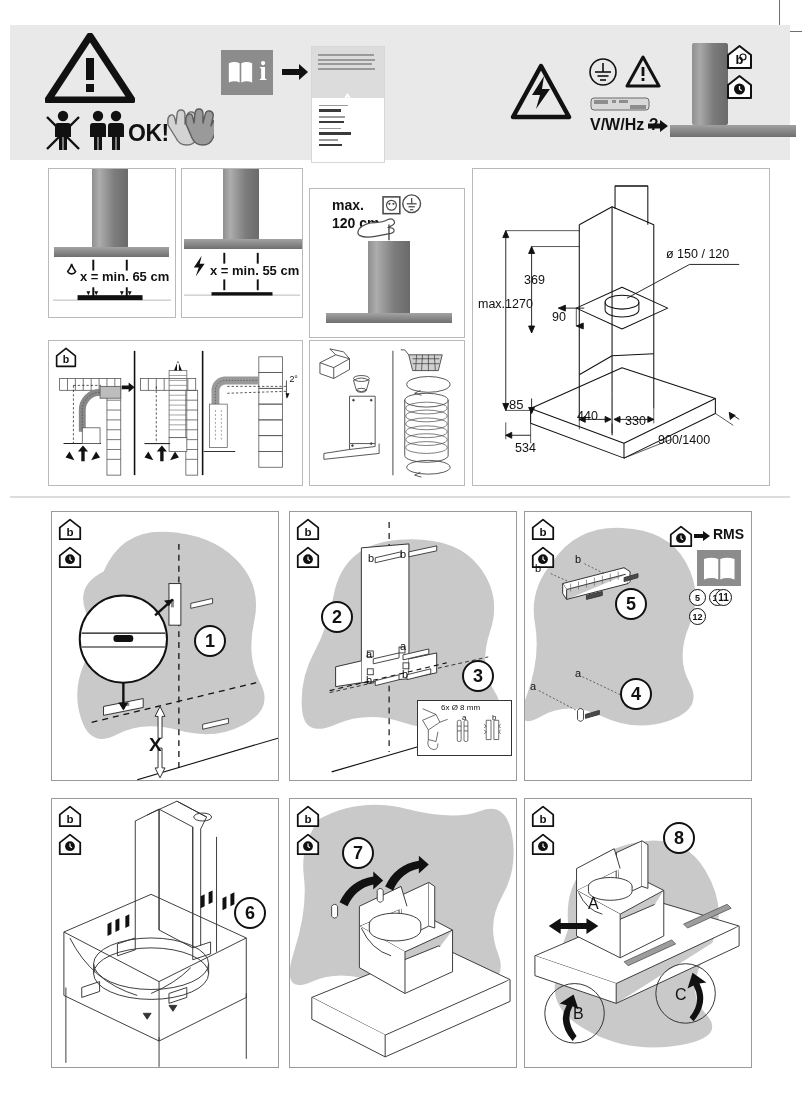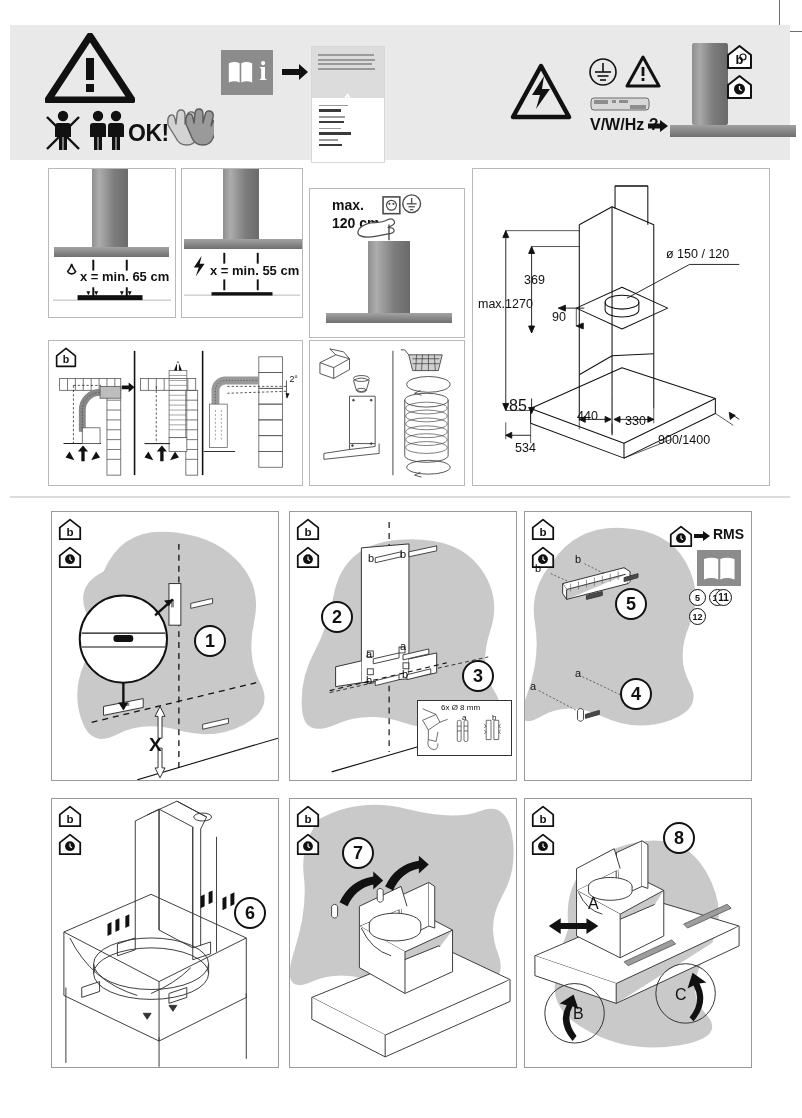--- a/index.html
+++ b/index.html
@@ -392,21 +392,21 @@
 
           <line x1="155" y1="130" x2="218" y2="96"></line>
           <line x1="218" y1="96" x2="268" y2="96"></line>
         </g>
       </svg>
     </div>
     <div class="labelReg" style="left:193px;top:78px;font-size:12.5px;">ø 150 / 120</div>
     <div class="labelReg" style="left:51px;top:104px;font-size:12.5px;">369</div>
     <div class="labelReg" style="left:5px;top:128px;font-size:12.5px;">max.1270</div>
     <div class="labelReg" style="left:79px;top:141px;font-size:12.5px;text-align:right;">90</div>
-    <div class="labelReg" style="left:36px;top:228px;font-size:16px;">85</div>
+    <div class="labelReg" style="left:36px;top:228px;font-size:13px;">85</div>
     <div class="labelReg" style="left:104px;top:240px;font-size:12.5px;">440</div>
     <div class="labelReg" style="left:152px;top:245px;font-size:12.5px;">330</div>
     <div class="labelReg" style="left:42px;top:272px;font-size:12.5px;">534</div>
     <div class="labelReg" style="left:185px;top:264px;font-size:12.5px;">900/1400</div>
   </div>
 
   <div class="panel" style="left:48px;top:340px;width:255px;height:146px;">
     <div class="houseIcon" style="left:6px;top:5px;width:22px;height:22px;">
       <svg viewBox="0 0 27 27">
         <path d="M2 12 L13.5 3 L25 12 V25 H2 Z" fill="#fff" stroke="#111" stroke-width="2" stroke-linejoin="round"></path>

